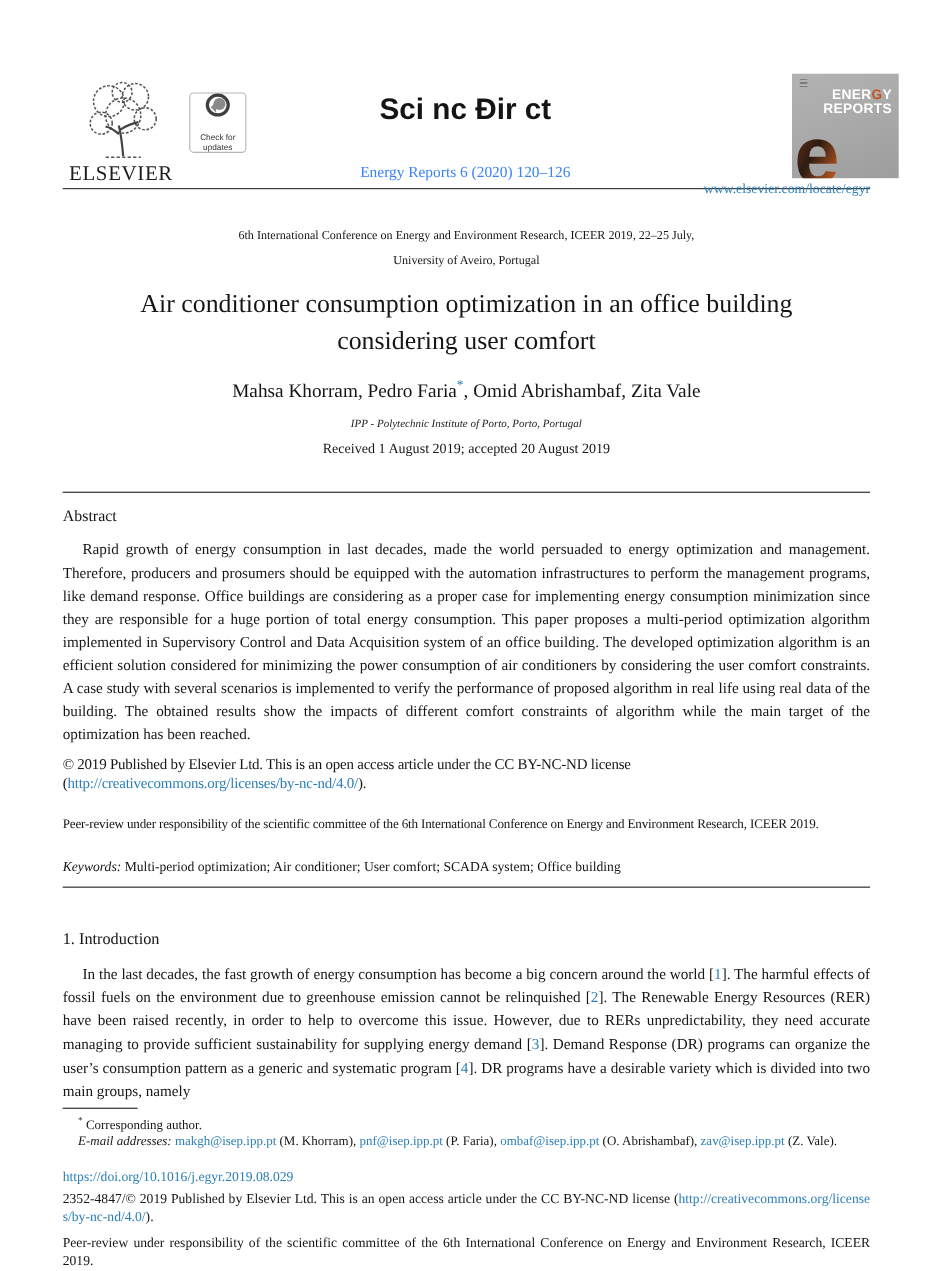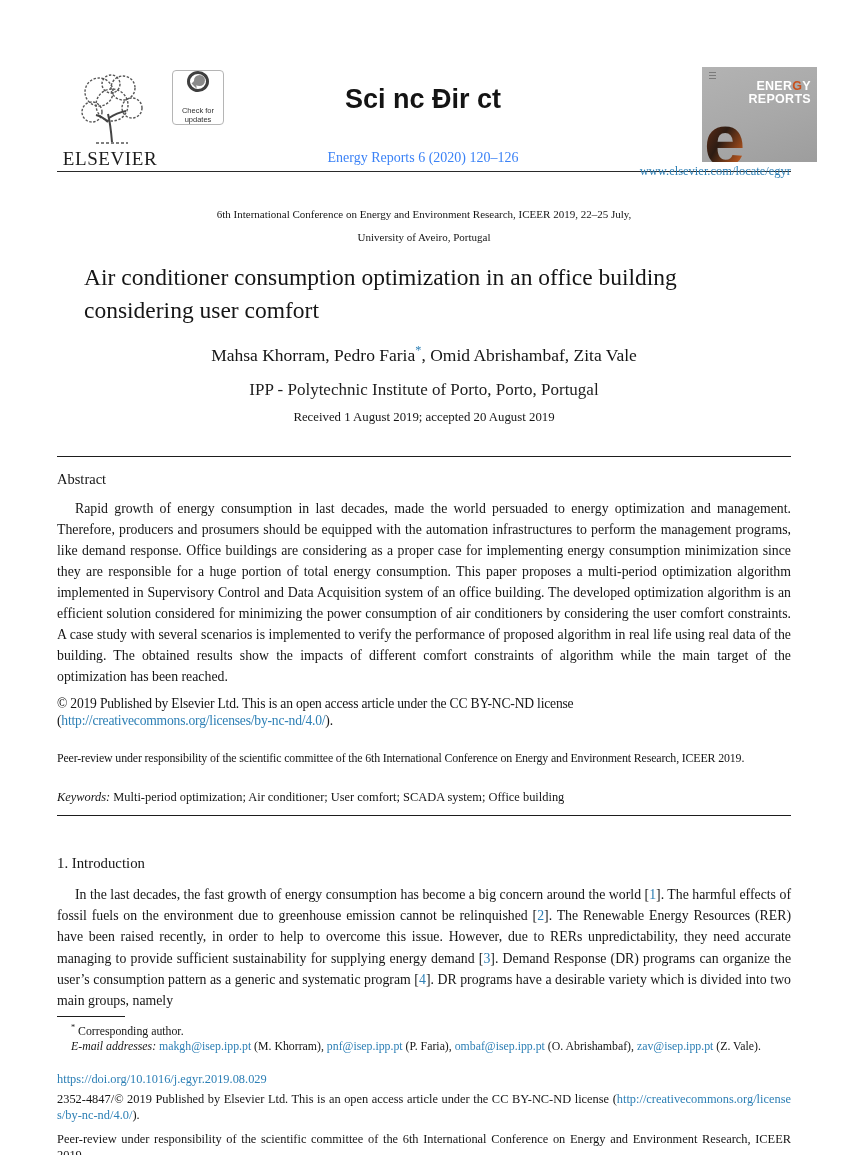--- a/index.html
+++ b/index.html
@@ -7,64 +7,63 @@
     position:relative; width:846px; height:1155px; margin:0 auto;
     background:#ffffff; color:#151515;
     font-family:"Liberation Serif", serif;
     overflow:hidden;
   }
   
   .elsevier-logo { position:absolute; left:62px; top:70px; width:96px; text-align:center; }
   .elsevier-tree { display:block; margin:0 auto; }
   .elsevier-word { font-size:19px; letter-spacing:0.6px; color:#1d1d1d; margin-top:2px; }
   .check-badge {
-    position:absolute; left:172px; top:70px; width:50px; height:53px;
+    position:absolute; left:172px; top:84px; width:50px; height:53px;
     border:1px solid #b5b5b5; border-radius:4px; background:#fff;
     display:flex; flex-direction:column; align-items:center; justify-content:center;gap:12px;
   }
   .check-circle { position:relative; width:22px; height:22px; border:3px solid #3f3f3f; border-radius:50%; box-sizing:border-box; }
   .check-circle .pin { position:absolute; right:1px; top:1px; width:11px; height:11px; background:#8a8a8a; border-radius:50%; }
   .check-circle .tail { position:absolute; left:3px; bottom:2px; width:0; height:0;
     border-left:7px solid transparent; border-top:7px solid #8a8a8a; transform:rotate(225deg); }
   .check-text { font-family:"Liberation Sans", sans-serif; font-size:7.5px; line-height:8.5px; color:#333; text-align:center; margin-top:3px; }
   .sd-logo {
     position:absolute; left:50%; top:84px; transform:translateX(-50%);
     font-family:"Liberation Sans", sans-serif; font-weight:bold; font-size:27px;
     letter-spacing:0px; color:#141414; white-space:pre;
   }
   .journal-line {
     position:absolute; left:50%; top:150px; transform:translateX(-50%);
     font-size:14px; color:#3b82f6; white-space:nowrap;
   }
   .cover {
-    position:absolute; left:702px; top:67px; width:73px; height:95px;
+    position:absolute; left:720px; top:67px; width:97px; height:95px;
     background:linear-gradient(160deg,#b3b3b3 0%,#a8a8a8 55%,#9d9d9d 100%);
     overflow:hidden;
-    padding-left:42px;
   }
   .cover-mini { position:absolute; left:7px; top:5px; width:7px; height:8px;
     background:repeating-linear-gradient(#7a7a7a 0 1px, transparent 1px 3px); }
   .cover-title { position:absolute; right:6px; top:13px; text-align:right;
     font-family:"Liberation Sans", sans-serif; font-weight:bold; font-size:12.5px; line-height:13px;
     color:#ffffff; letter-spacing:0.3px; }
   .cover-title .g { color:#c9511d; }
   .cover-e {
     position:absolute; left:2px; bottom:-16px;
     font-family:"Liberation Sans", sans-serif; font-weight:bold; font-size:74px; line-height:74px;
     background:linear-gradient(120deg,#6b3016 10%,#2d1c13 45%,#c05a1f 85%);
     -webkit-background-clip:text; background-clip:text; color:transparent;
   }
   .header-rule { position:absolute; left:57px; width:734px; top:171px; border-top:1px solid #2a2a2a; }
   .locate-link { position:absolute; right:55px; top:164px; font-size:12.5px; color:#2c7fb5; }
   
   .body-col { position:absolute; left:57px; top:196px; width:734px; }
   .conf { text-align:center; font-size:11px; line-height:22.5px; padding-top:7px; }
-  .paper-title { text-align:left; font-size:23.5px; line-height:32.5px; margin:13px auto 0; max-width:680px; }
+  .paper-title { text-align:center; font-size:23.5px; line-height:32.5px; margin:13px auto 0; max-width:680px; }
   .authors { text-align:center; font-size:17.5px; margin-top:17px; }
-  .affil { text-align:center; font-size:17px; margin-top:14px; color:#1d1d1d; }
+  .affil { text-align:center; font-style:italic; font-size:10px; margin-top:14px; color:#1d1d1d; }
   .received { text-align:center; font-size:12.8px; margin-top:10px; }
   .rule-thick { border-top:1.6px solid #1d1d1d; margin-top:31px; }
   .abs-head { font-weight:normal; font-size:14.5px; margin-top:14px; }
   .abs-body { font-size:13.8px; line-height:21px; text-align:justify; text-indent:18px; margin-top:10px; }
   .license { font-size:13.6px; line-height:17.5px; margin-top:8px; letter-spacing:-0.2px; }
   .peer { font-size:11.9px; margin-top:21px; letter-spacing:-0.15px; }
   .keywords { font-size:12.4px; margin-top:24px; }
   .rule-thin { border-top:1px solid #1d1d1d; margin-top:10px; }
   .intro-head { font-weight:normal; font-size:14.8px; margin-top:39px; }
   .intro-body { font-size:13.8px; line-height:21.3px; text-align:justify; text-indent:18px; margin-top:12px; }

